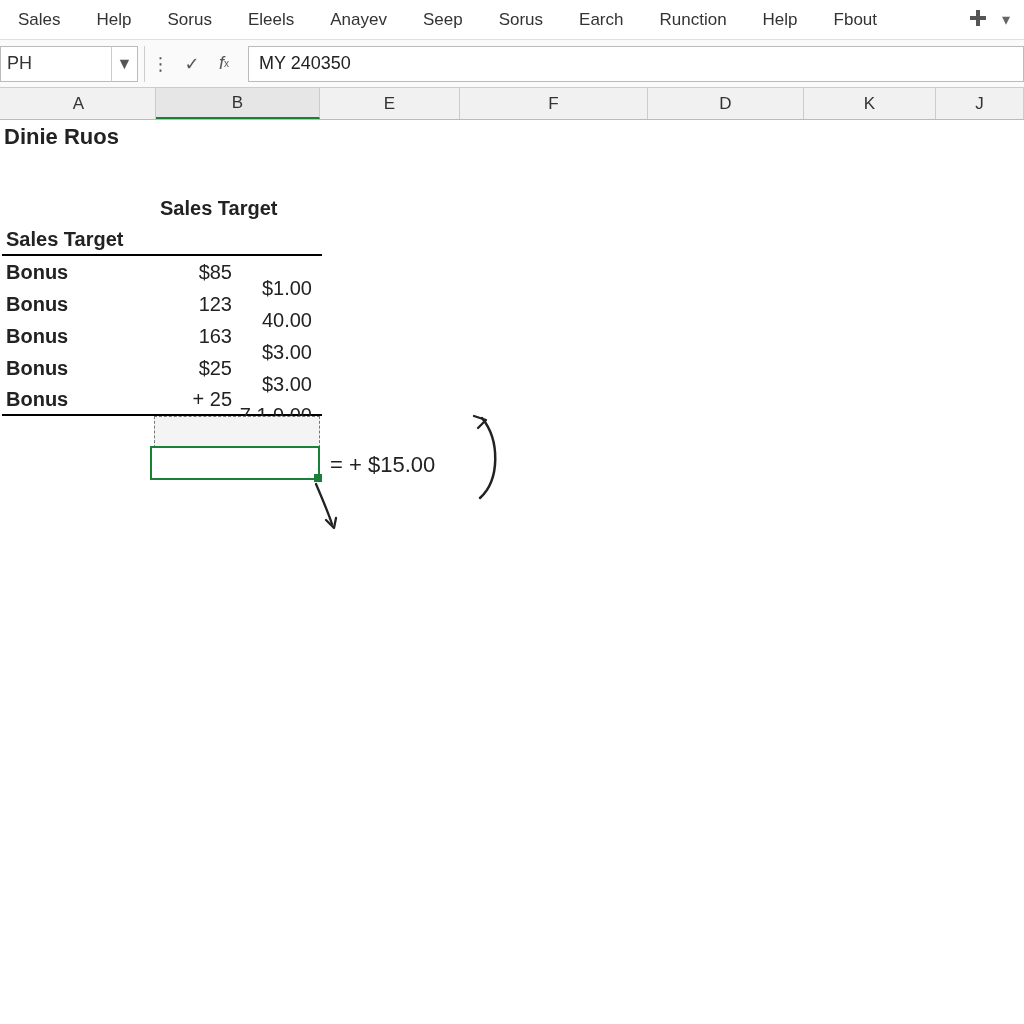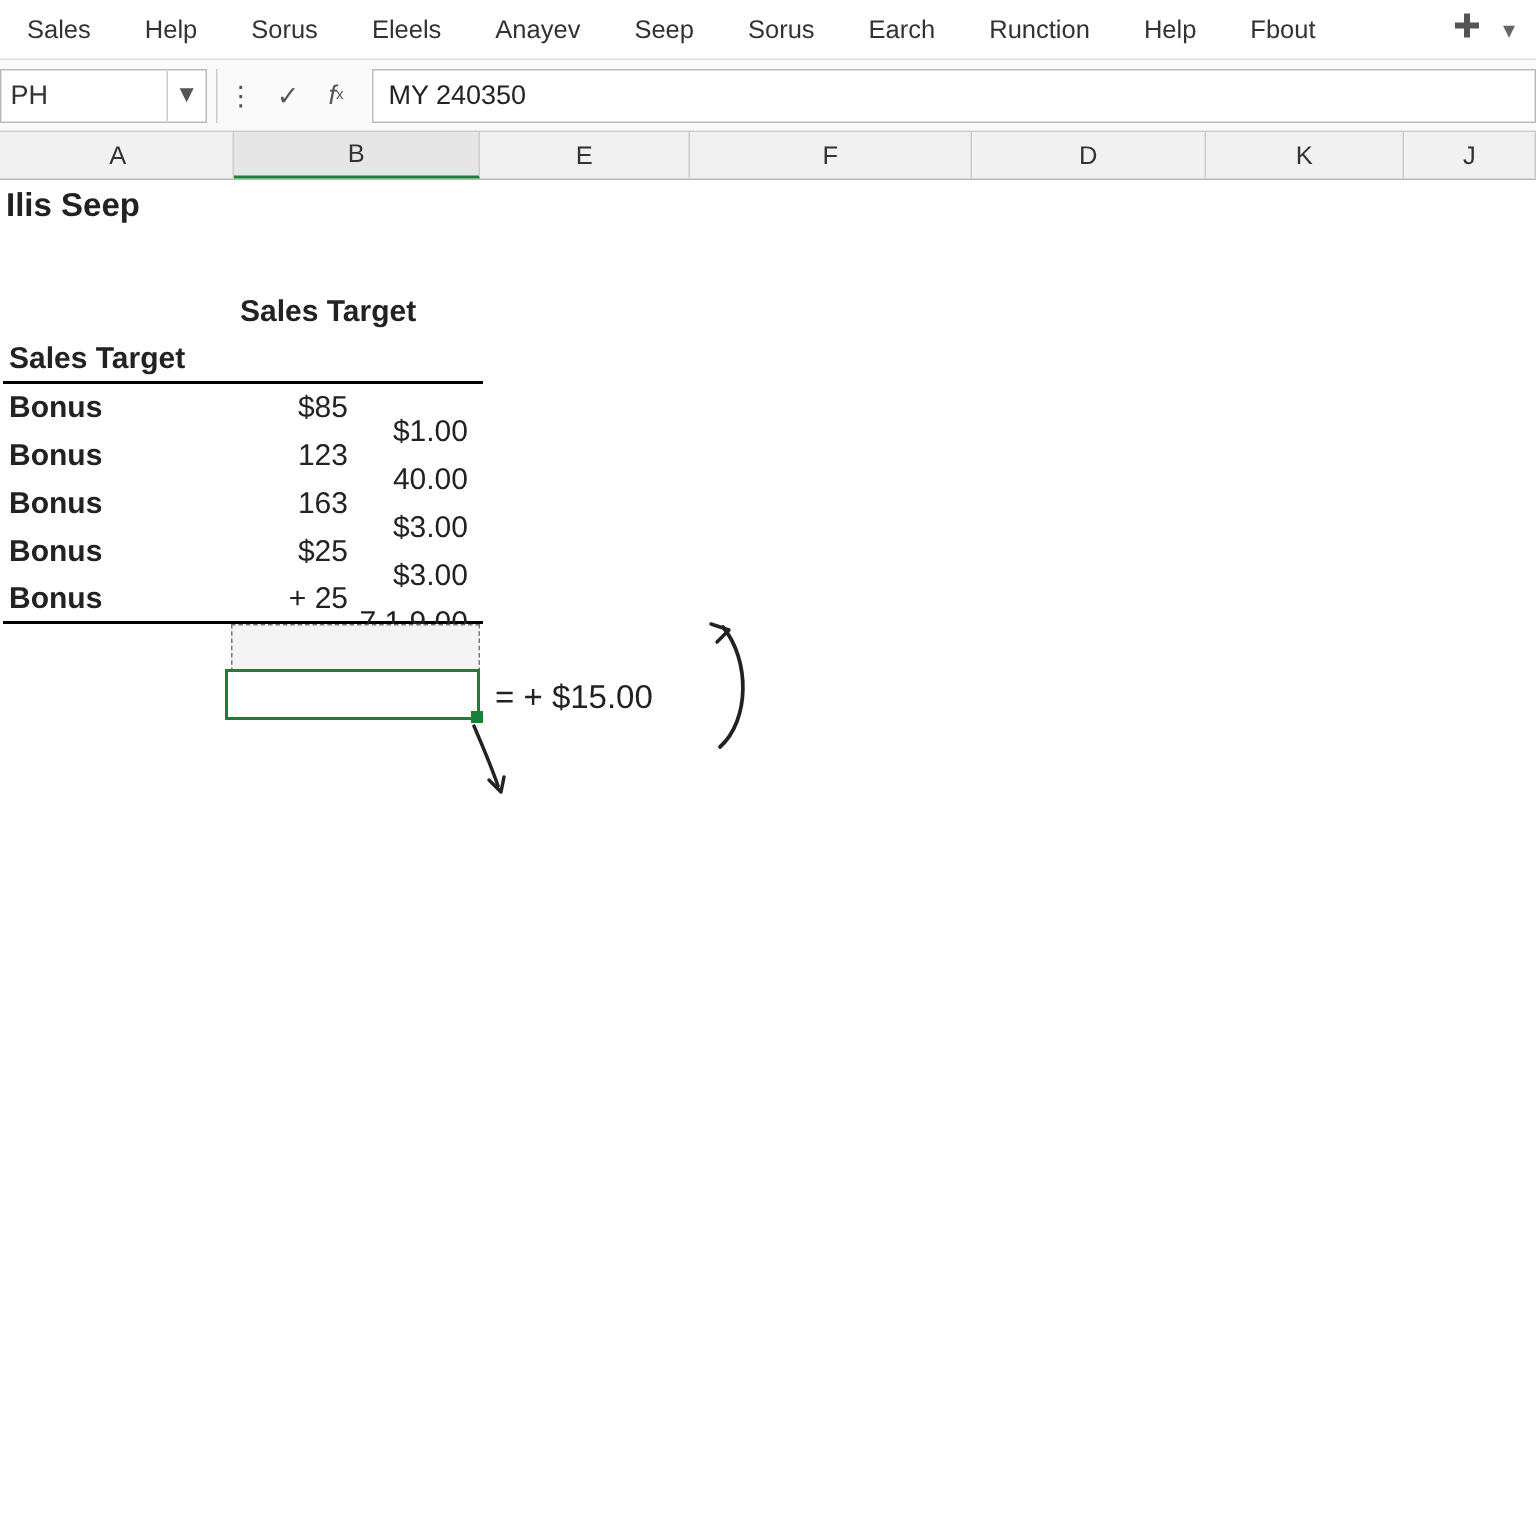--- a/index.html
+++ b/index.html
@@ -109,21 +109,21 @@
   <div class="ch cB">B</div>
   <div class="ch cE">E</div>
   <div class="ch cF">F</div>
   <div class="ch cD">D</div>
   <div class="ch cK">K</div>
   <div class="ch cJ">J</div>
 </div>
 
 <div class="sheet">
 
-  <div class="ilis">Ilis Seep</div>
+  <div class="ilis">Dinie Ruos</div>
 
   <div class="tbl" style="top:36px;">
 
     <div class="row" style="height:36px;"></div>
 
     <div class="row">
       <div class="a"></div>
       <div class="bold" style="width:164px; text-align:left; padding-left:4px;">Sales Target</div>
     </div>
 

